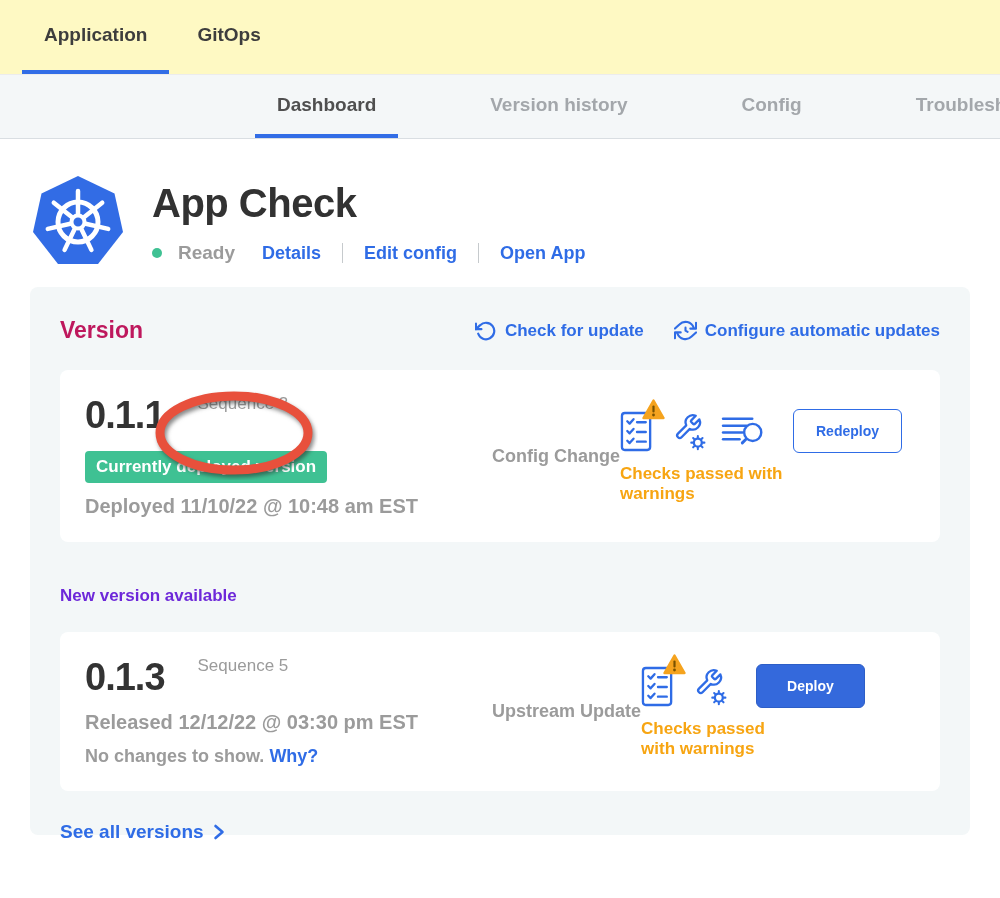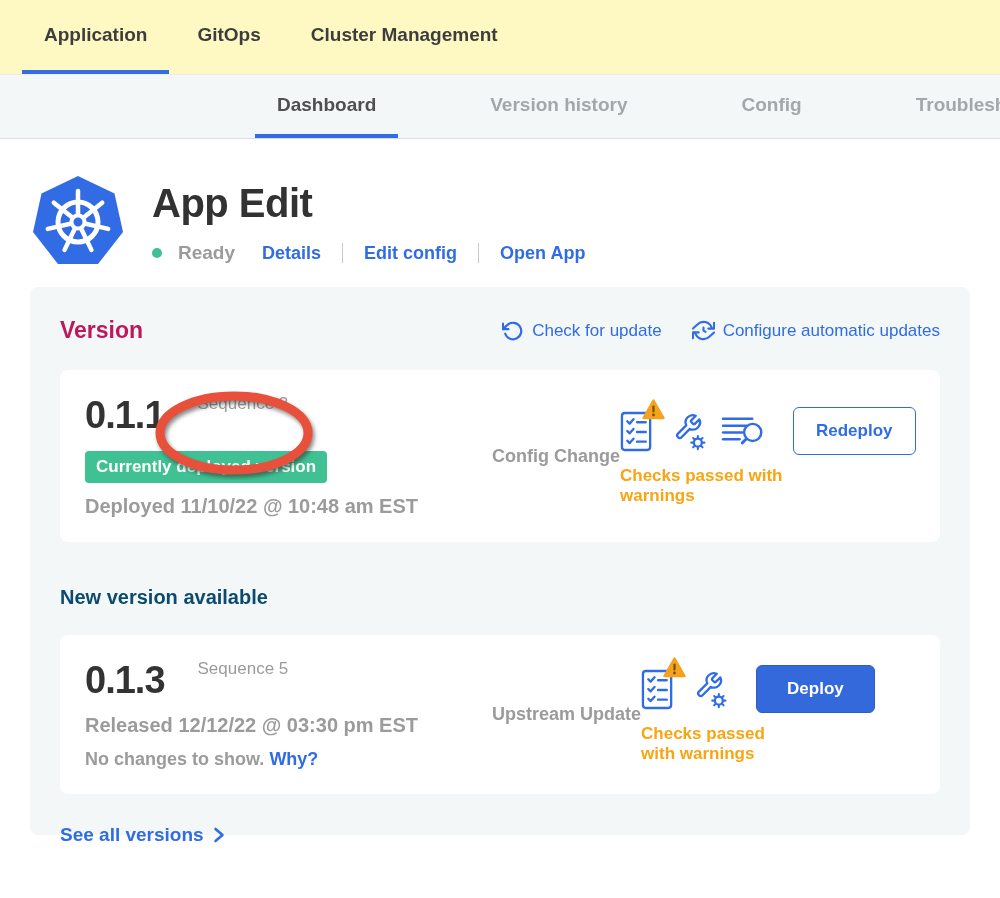--- a/index.html
+++ b/index.html
@@ -35,46 +35,46 @@
   .hlink { font-size:18px; font-weight:700; color:#2f6ce6; text-decoration:none; cursor:pointer; }
   .vdivider { width:1px; height:20px; background:#c6cacd; margin:0 14px; }
 
   
   .version-panel { margin:20px 30px 0 30px; background:#f3f7f8; border-radius:8px;
     padding:30px 30px 34px 30px; height:548px; }
   .panel-head { display:flex; align-items:center; justify-content:space-between; }
   .panel-title { font-size:23px; font-weight:700; color:#be185d; }
   .panel-actions { display:flex; align-items:center; }
   .panel-link { display:flex; align-items:center; margin-left:30px; cursor:pointer;
-    font-size:17px; font-weight:400; color:#2f6ce6; text-decoration:none; }
+    font-size:17px; font-weight:700; color:#2f6ce6; text-decoration:none; }
   .panel-link svg { margin-right:8px; }
 
   .version-row { margin-top:26px; background:#fff; border-radius:8px;
     padding:24px 25px; display:flex; align-items:center; min-height:155px; }
   .v-left { flex:0 0 345px; }
   .v-line { display:flex; align-items:flex-start; }
   .v-num { font-size:38px; font-weight:800; color:#333; letter-spacing:-1px; }
   .v-seq { font-size:17px; font-weight:500; color:#9b9b9b; margin-left:33px; }
   .badge { display:inline-block; margin-top:14px; background:#3fc193; color:#fff;
     font-size:17px; font-weight:700; padding:6px 11px; border-radius:4px; }
   .v-meta { margin-top:12px; font-size:20px; font-weight:700; color:#9b9b9b; }
   .v-type { margin-left:62px; font-size:18px; font-weight:700; color:#9b9b9b; flex:0 0 auto; }
   .v-right { margin-left:auto; display:flex; flex-direction:column; }
   .v-actions { display:flex; align-items:center; }
   .action-icon { display:inline-flex; position:relative; margin-right:15px; }
   .warn-tri { position:absolute; top:-11px; right:-10px; }
-  .btn { font-family:inherit; font-size:17px; font-weight:700; border-radius:6px;
+  .btn { font-family:inherit; font-size:14px; font-weight:700; border-radius:6px;
     cursor:pointer; margin-left:14px; }
   .btn-outline { background:#fff; color:#2f6ce6; border:1.5px solid #2f6ce6; padding:13px 22px; }
   .btn-solid { background:#3469dc; color:#fff; border:1.5px solid #2d5ec7; padding:13px 30px; }
   .checks { margin-top:11px; font-size:17px; font-weight:700; color:#f7a512; align-self:flex-end; }
   .checks.c1 { margin-right:131px; }
   .checks.c2 { margin-right:118px; }
 
-  .new-heading { margin-top:44px; font-size:20px; font-weight:700; color:#0c4a6e; }
+  .new-heading { margin-top:44px; font-size:17px; font-weight:700; color:#6d28d9; }
   .nochanges { margin-top:12px; font-size:18px; font-weight:600; color:#9b9b9b; }
   .why { font-size:18px; font-weight:700; color:#2f6ce6; cursor:pointer; }
   .see-all { display:inline-flex; align-items:center; margin-top:30px; cursor:pointer;
     font-size:19px; font-weight:700; color:#2f6ce6; text-decoration:none; }
   .see-all svg { margin-left:9px; }
 
   .annotation { position:absolute; left:152px; top:390px; pointer-events:none; }
 
   .blue-stroke { stroke:#2f6ce6; fill:none; stroke-linecap:round; stroke-linejoin:round; }
 </style>
@@ -82,23 +82,20 @@
 <body>
 
 <div class="page">
 
   <nav class="primary-nav">
     <div class="ptab active">
       <span>Application</span>
     </div>
     <div class="ptab">
       <span>GitOps</span>
-    </div>
-    <div class="ptab">
-      <span>Cluster Management</span>
     </div>
   </nav>
 
   <nav class="secondary-nav">
     <div class="stab active">
       <span>Dashboard</span>
     </div>
     <div class="stab">
       <span>Version history</span>
     </div>
@@ -119,21 +116,21 @@
         <line x1="46" y1="47" x2="76.2" y2="53.9"></line>
         <line x1="46" y1="47" x2="59.4" y2="74.9"></line>
         <line x1="46" y1="47" x2="32.6" y2="74.9"></line>
         <line x1="46" y1="47" x2="15.8" y2="53.9"></line>
         <line x1="46" y1="47" x2="21.8" y2="27.7"></line>
       </g>
       <circle cx="46" cy="47" r="20" fill="none" stroke="#fff" stroke-width="5"></circle>
       <circle cx="46" cy="47" r="6.5" fill="#326ce5" stroke="#fff" stroke-width="4"></circle>
     </svg>
     <div class="app-head-text">
-      <h1 class="app-name">App Edit</h1>
+      <h1 class="app-name">App Check</h1>
       <div class="status-row">
         <span class="status-dot"></span>
         <span class="status-text">Ready</span>
         <a class="hlink">Details</a>
         <span class="vdivider"></span>
         <a class="hlink">Edit config</a>
         <span class="vdivider"></span>
         <a class="hlink">Open App</a>
       </div>
     </div>

